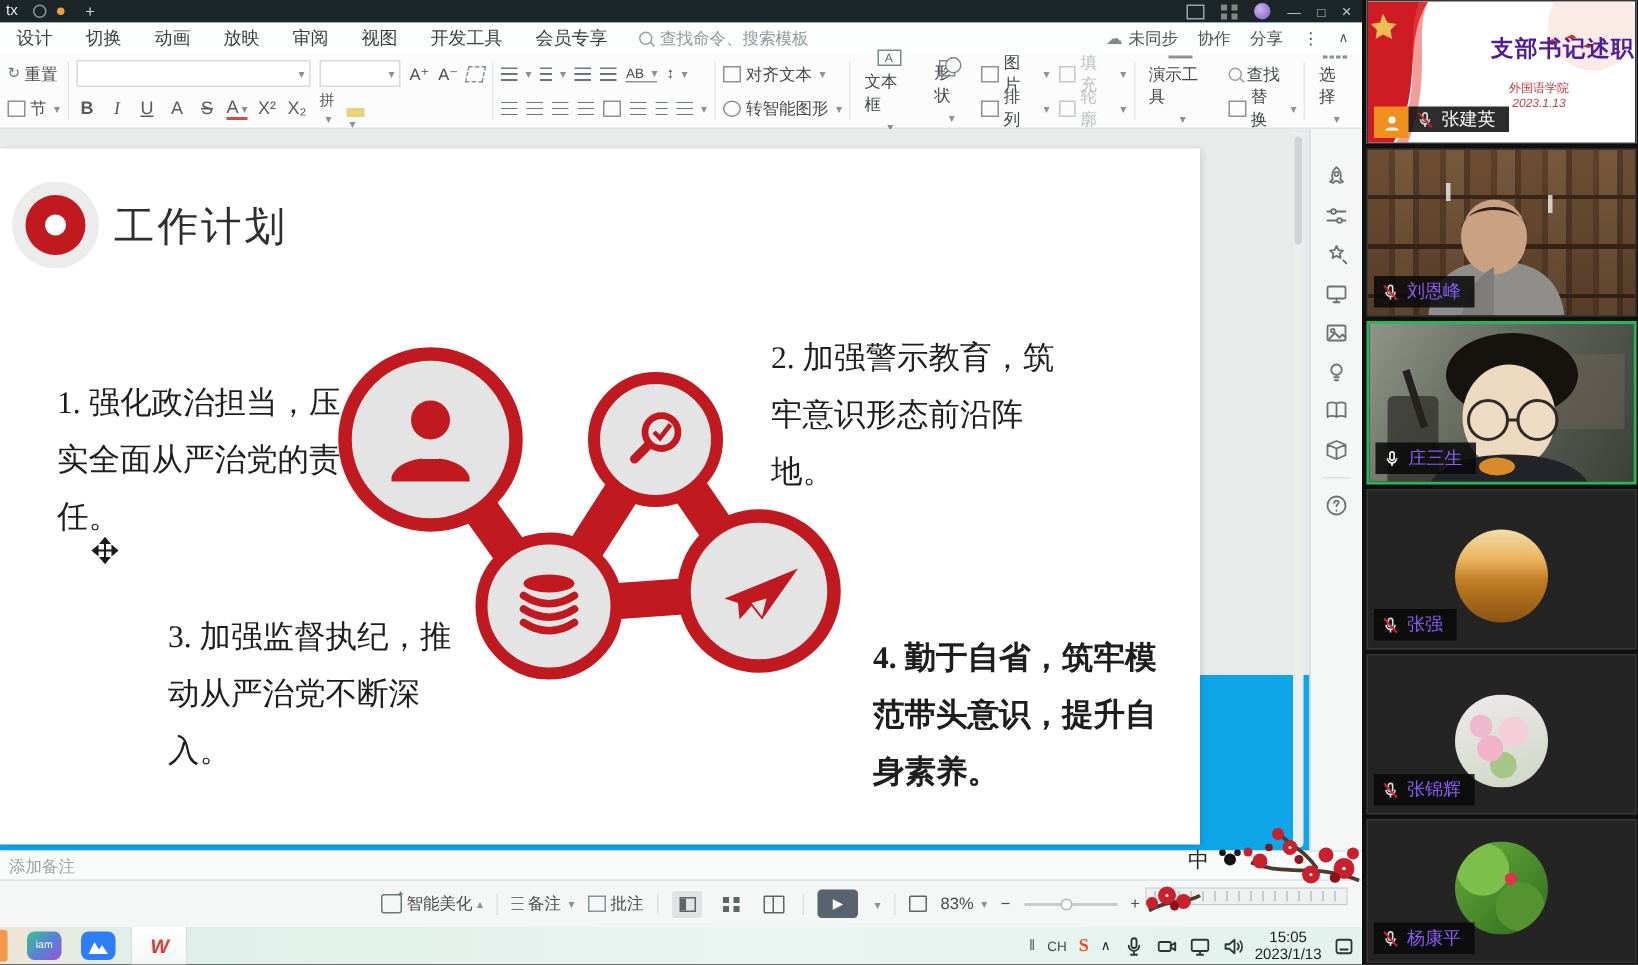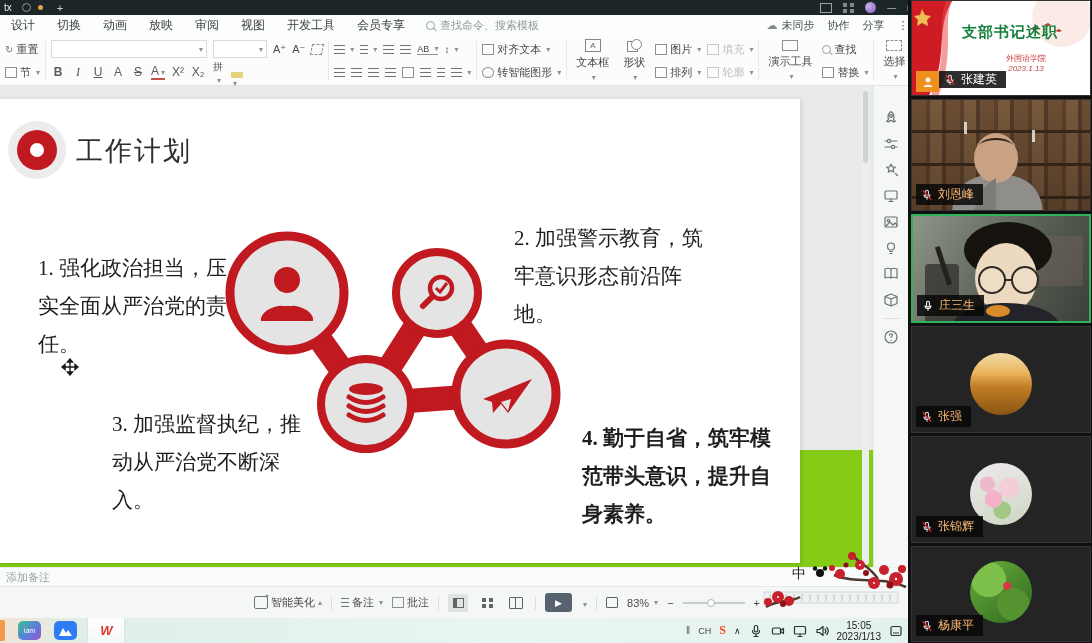--- a/index.html
+++ b/index.html
@@ -1,19 +1,19 @@
 <!DOCTYPE html>
 <html><head>
 <meta charset="utf-8">
 <style>
   html,body{margin:0;padding:0;background:#000;}
   body{width:1092px;height:643px;position:relative;overflow:hidden;
        font-family:"Liberation Sans","DejaVu Sans",sans-serif;-webkit-font-smoothing:antialiased;}
   
-  .win{position:absolute;left:0;top:0;width:908px;height:618px;background:#84cc16;padding-left:29px;}
+  .win{position:absolute;left:0;top:0;width:908px;height:618px;background:#0ea5e9;}
   .titlebar{position:absolute;left:0;top:0;width:100%;height:15px;background:#1c2628;
             display:flex;align-items:center;color:#c6cdcd;font-size:10px;}
   .tb-file{padding-left:4px;color:#e7ebeb;}
   .tb-circ{width:7px;height:7px;border:1px solid #87989a;border-radius:50%;margin-left:10px;}
   .tb-dot{width:5px;height:5px;border-radius:50%;background:#e8a33d;margin-left:7px;}
   .tb-plus{margin-left:14px;font-size:11px;color:#cfd6d6;}
   .tb-right{margin-left:auto;display:flex;align-items:center;gap:11px;padding-right:7px;font-size:9px;}
   .tb-avatar{width:11px;height:11px;border-radius:50%;background:radial-gradient(circle at 35% 35%,#cfb0ea,#7b5ec9);}
   
   .menubar{position:absolute;left:0;top:15px;width:100%;height:21px;background:#fcfdfd;display:flex;
@@ -113,23 +113,23 @@
   .wps-w{color:#e0392e;font-weight:bold;font-size:13px;font-style:italic;letter-spacing:-1px;}
   .tk-right{margin-left:auto;display:flex;align-items:center;gap:8px;padding-right:5px;font-size:10px;color:#222;}
   .tk-time{text-align:center;font-size:10px;line-height:11px;color:#1c1c1c;}
   .trayic{width:14px;height:14px;stroke:#2d3335;fill:none;stroke-width:1.2;stroke-linecap:round;stroke-linejoin:round;}
   .sogou{color:#f4491e;font-weight:bold;font-size:12px;font-family:"Liberation Serif",serif;}
   
   .sidebar{position:absolute;left:908px;top:0;width:184px;height:643px;background:#101010;}
   .tile{position:absolute;left:3px;width:180px;background:#242424;border:1px solid #353535;
         box-sizing:border-box;overflow:hidden;}
   .namelabel{position:absolute;left:4px;bottom:5px;display:flex;align-items:center;gap:5px;
-             background:rgba(8,8,8,.85);padding:2px 9px 2px 5px;color:#fdba74;font-size:12px;z-index:5;}
+             background:rgba(8,8,8,.85);padding:2px 9px 2px 5px;color:#8b5cf6;font-size:12px;z-index:5;}
   .avcircle{position:absolute;left:50%;top:26px;transform:translateX(-50%);width:62px;height:62px;border-radius:50%;}
-  .share-title{position:absolute;left:50px;top:22px;width:128px;text-align:left;color:#15803d;
+  .share-title{position:absolute;left:50px;top:22px;width:128px;text-align:right;color:#4c1d95;
                font-weight:bold;font-size:15px;letter-spacing:1px;z-index:3;}
   .share-sub{position:absolute;left:50px;top:52px;width:128px;text-align:center;color:#c33;font-size:8px;z-index:3;}
   .share-date{position:absolute;left:50px;top:63px;width:128px;text-align:center;color:#b44;font-size:8px;z-index:3;font-style:italic;}
   .sharelabel{position:absolute;left:4px;bottom:3px;display:flex;align-items:flex-start;z-index:5;}
   .orgavatar{width:23px;height:21px;background:#ef8f1d;display:flex;align-items:center;justify-content:center;}
   .sharelabel .nm{display:flex;align-items:center;gap:5px;background:rgba(8,8,8,.85);
                   padding:0 9px 0 5px;color:#fff;font-size:12px;}
   .bookbg{position:absolute;inset:0;background:
       linear-gradient(rgba(35,18,6,.18),rgba(22,12,6,.38)),
       repeating-linear-gradient(180deg,transparent 0 30px,#3f2d1f 30px 33px),

